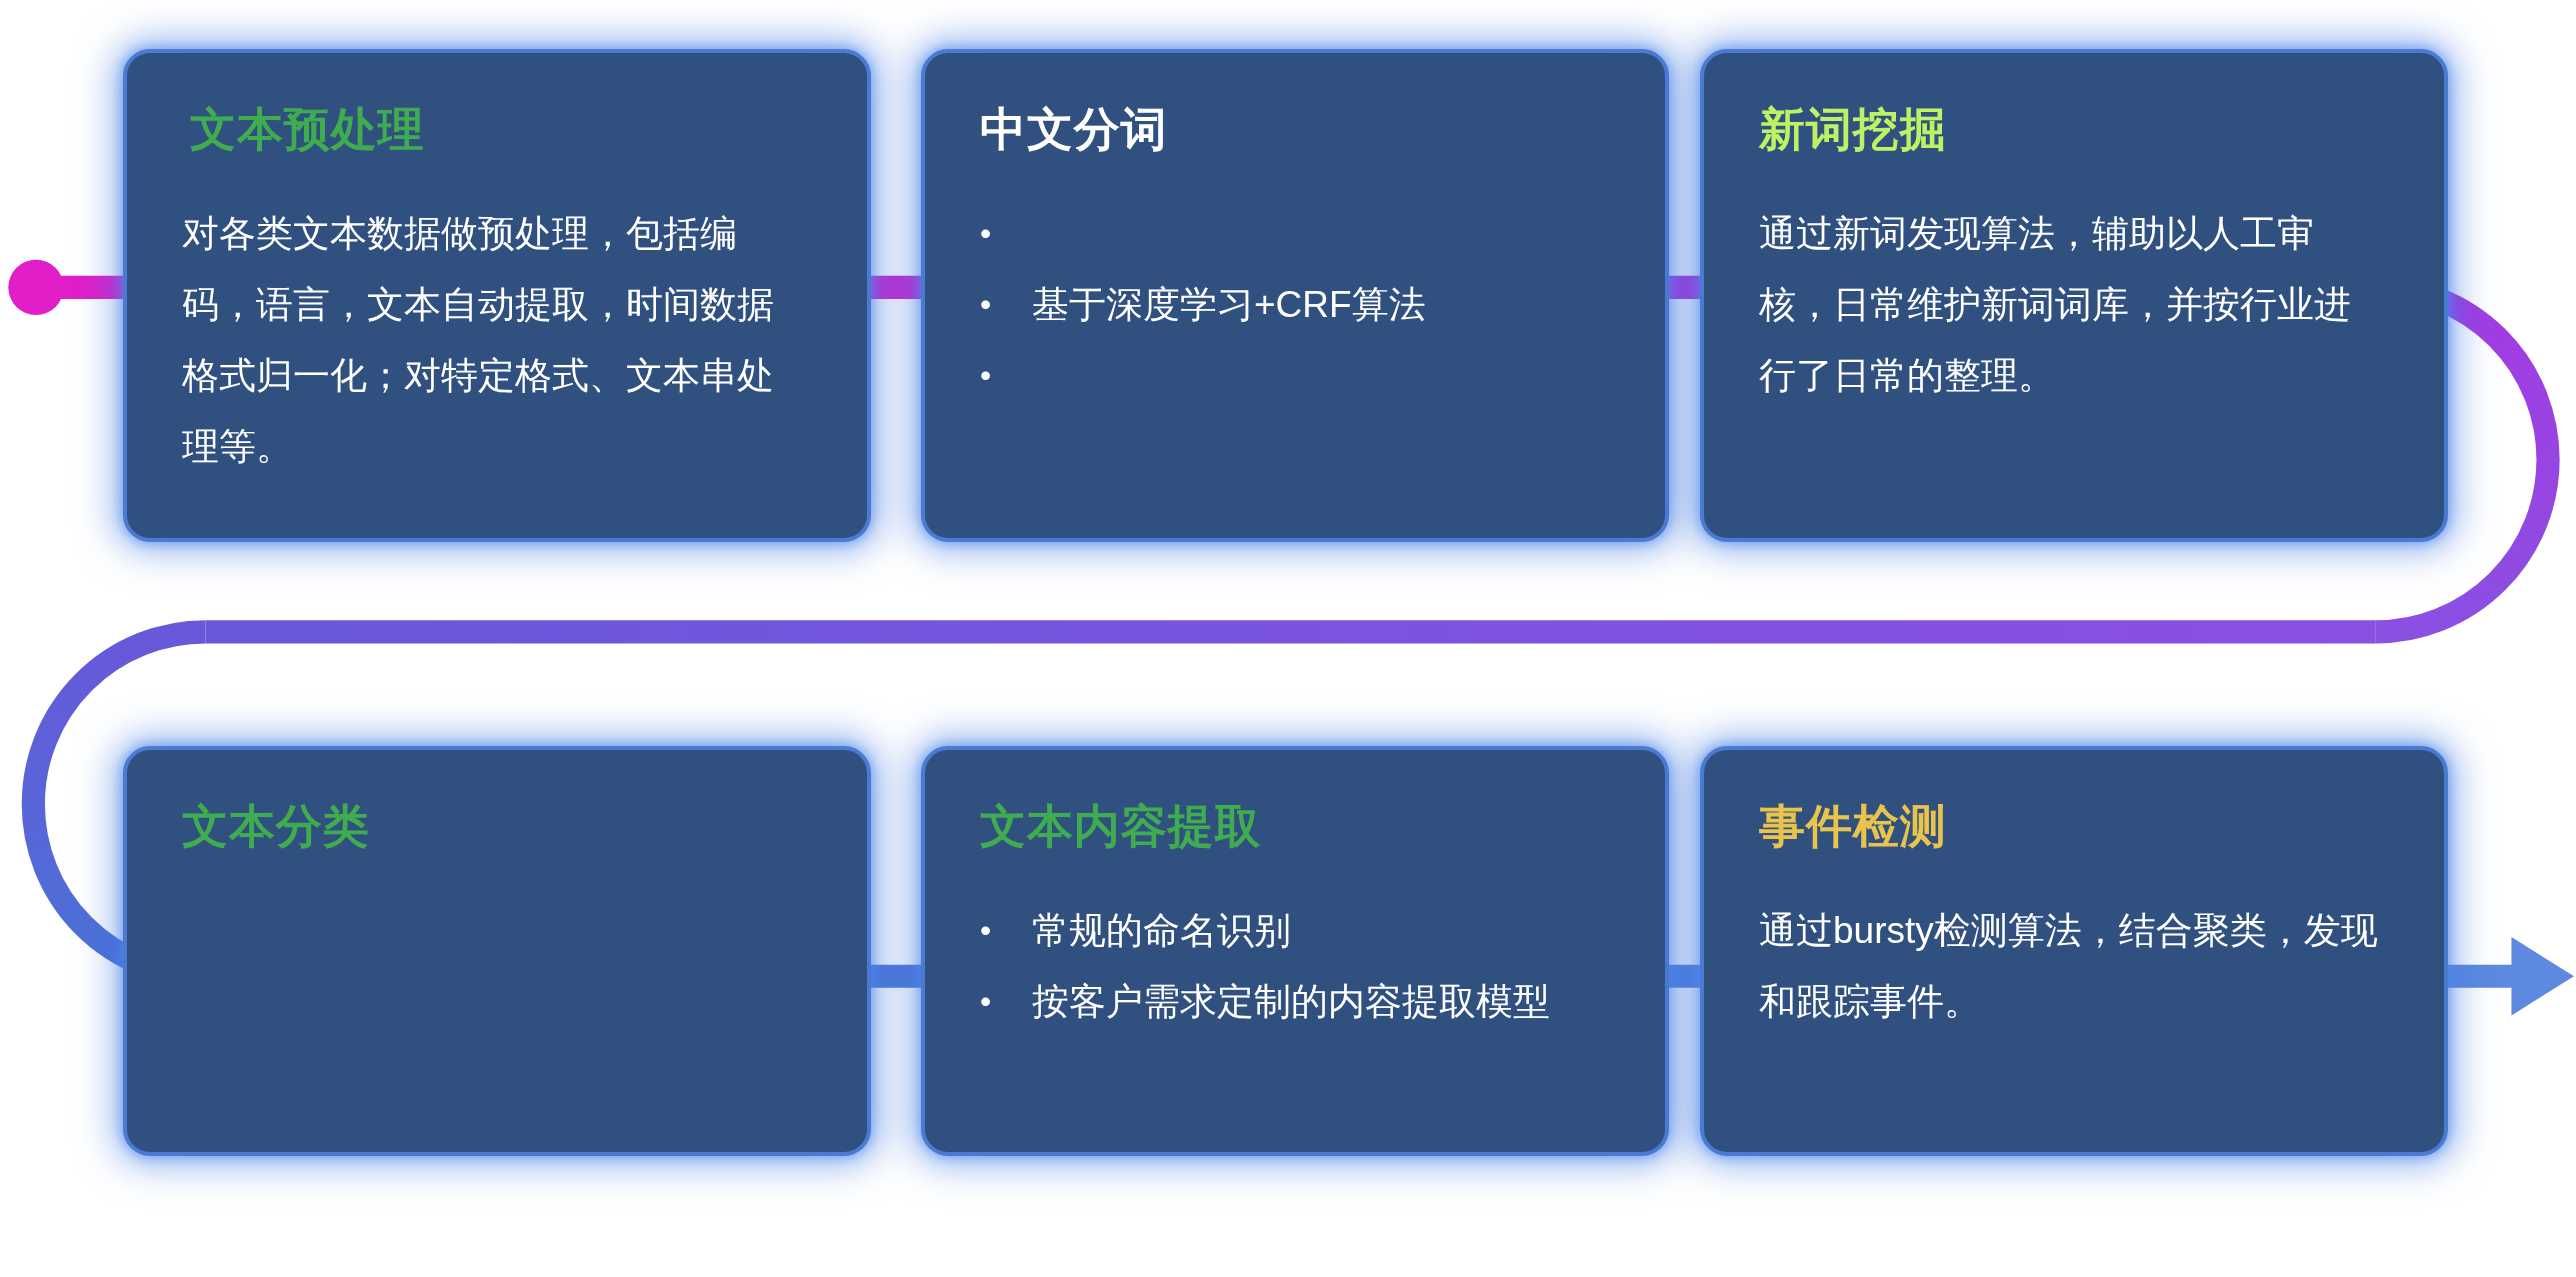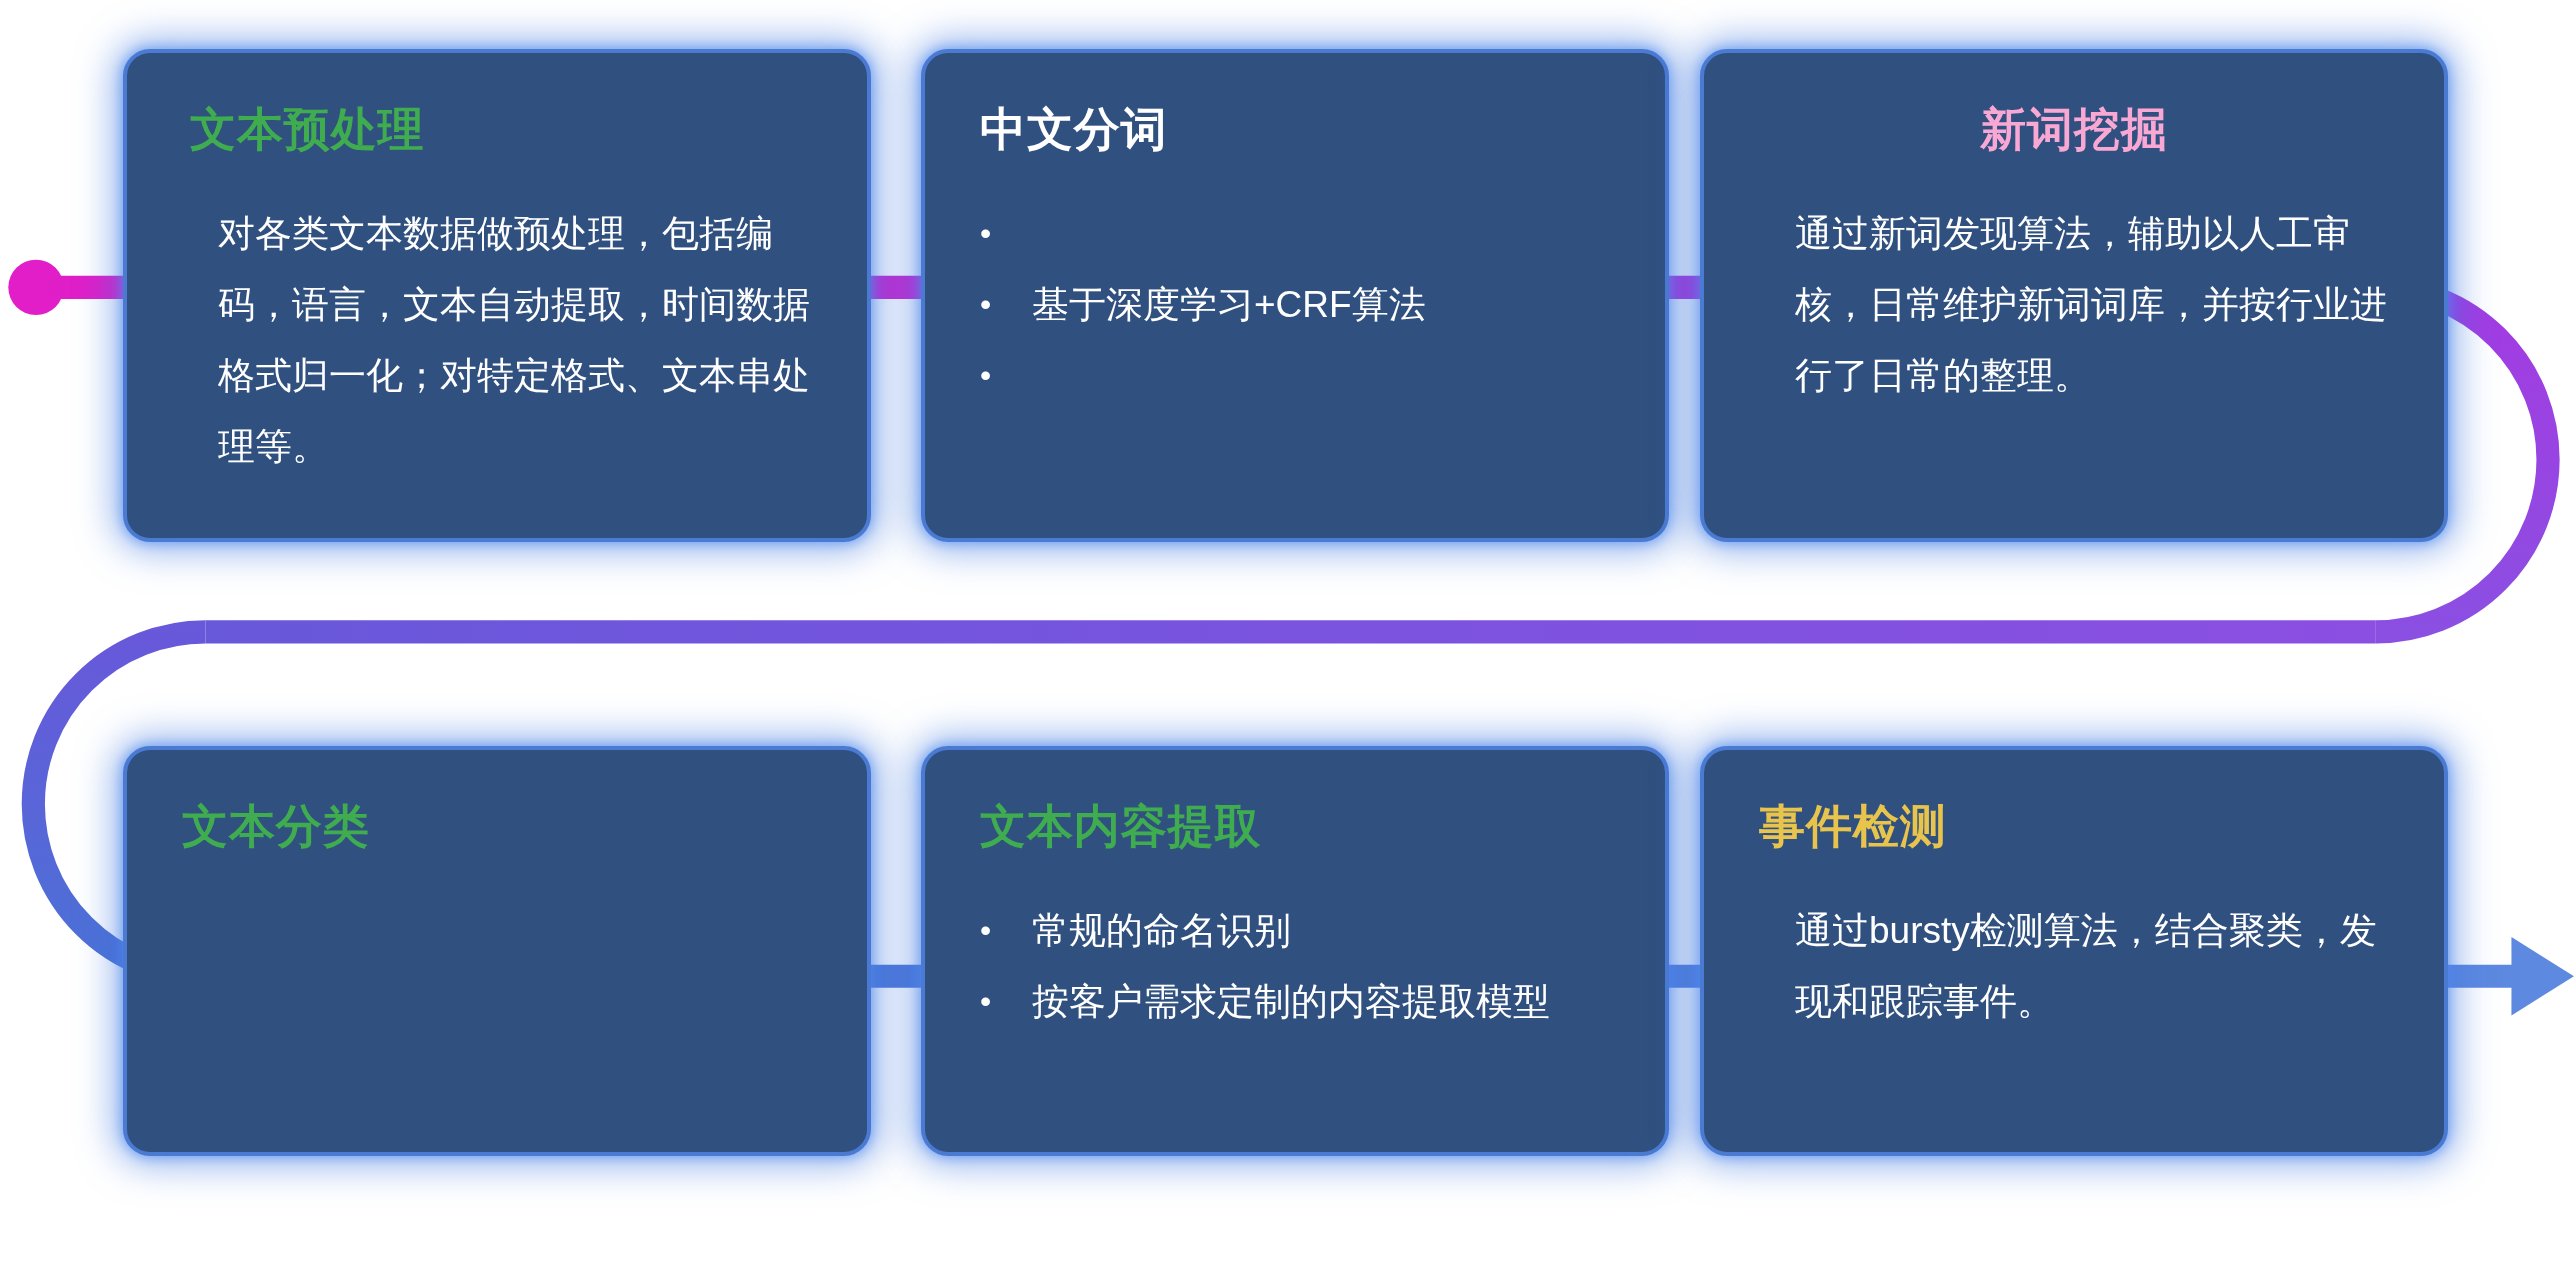--- a/index.html
+++ b/index.html
@@ -30,21 +30,20 @@
     font-size:46px;
     font-weight:700;
     letter-spacing:0.9px;
     margin-bottom:37px;
   }
   .card-body{
     font-size:37px;
     line-height:71px;
     color:#ffffff;
     max-width:620px;
-    margin-left:36px;
   }
   .card-bullets{list-style:none}
   .card-bullets li{display:flex;font-size:37px;line-height:71px;color:#ffffff}
   .bullet-dot{width:52px;flex:none;font-size:32px;line-height:71px;color:#ffffff}
 </style>
 </head>
 <body>
 
 <svg class="flow" width="2576" height="1277" viewBox="0 0 2886 1431" aria-hidden="true">
   <defs>
@@ -93,21 +92,21 @@
         <span class="bullet-dot">•</span>
         <span>基于深度学习+CRF算法</span>
       </li>
     <li>
         <span class="bullet-dot">•</span>
       </li>
   </ul>
 </div>
 
 <div class="card r1 c3">
-  <h2 class="card-title" style="color: #f9a8d4; text-align: center;">新词挖掘</h2>
+  <h2 class="card-title" style="color: #bef264;">新词挖掘</h2>
   <p class="card-body">通过新词发现算法，辅助以人工审核，日常维护新词词库，并按行业进行了日常的整理。</p>
 </div>
 
 <div class="card r2 c1">
   <h2 class="card-title" style="color: rgb(63, 173, 79);">文本分类</h2>
 </div>
 
 <div class="card r2 c2">
   <h2 class="card-title" style="color: rgb(63, 173, 79);">文本内容提取</h2>
   <ul class="card-bullets">

